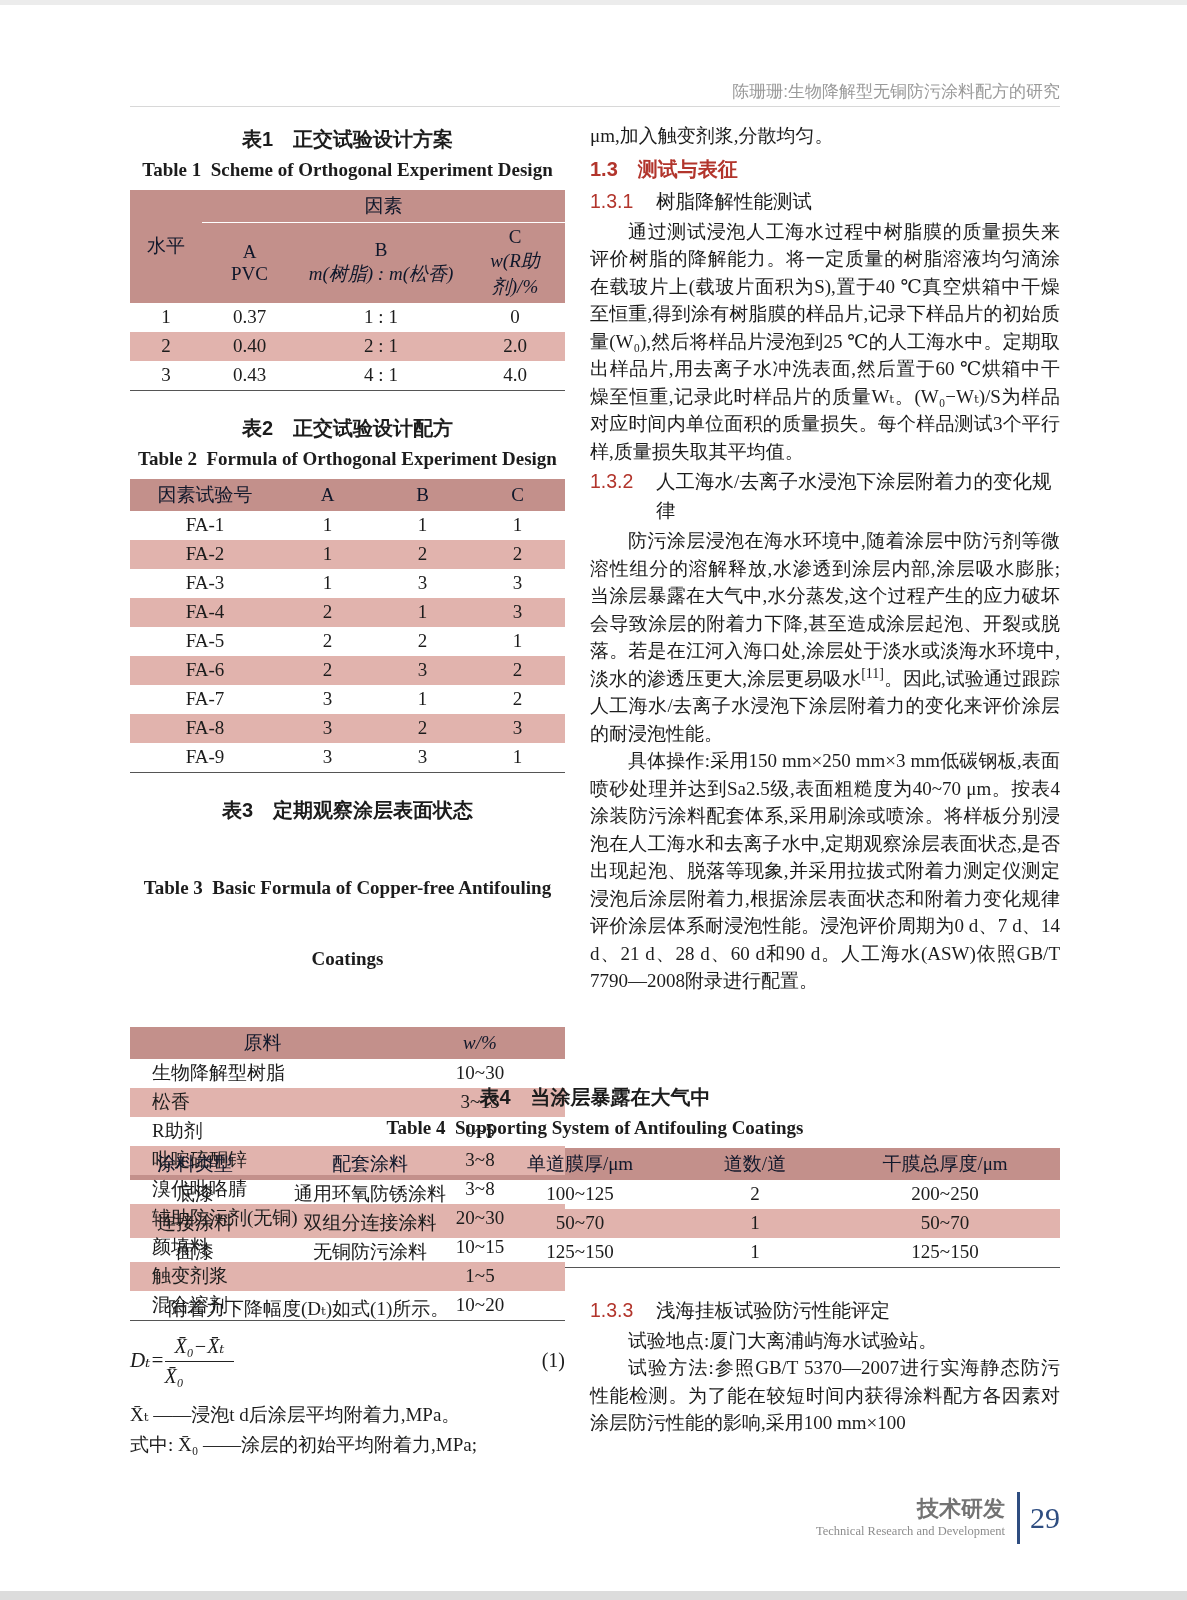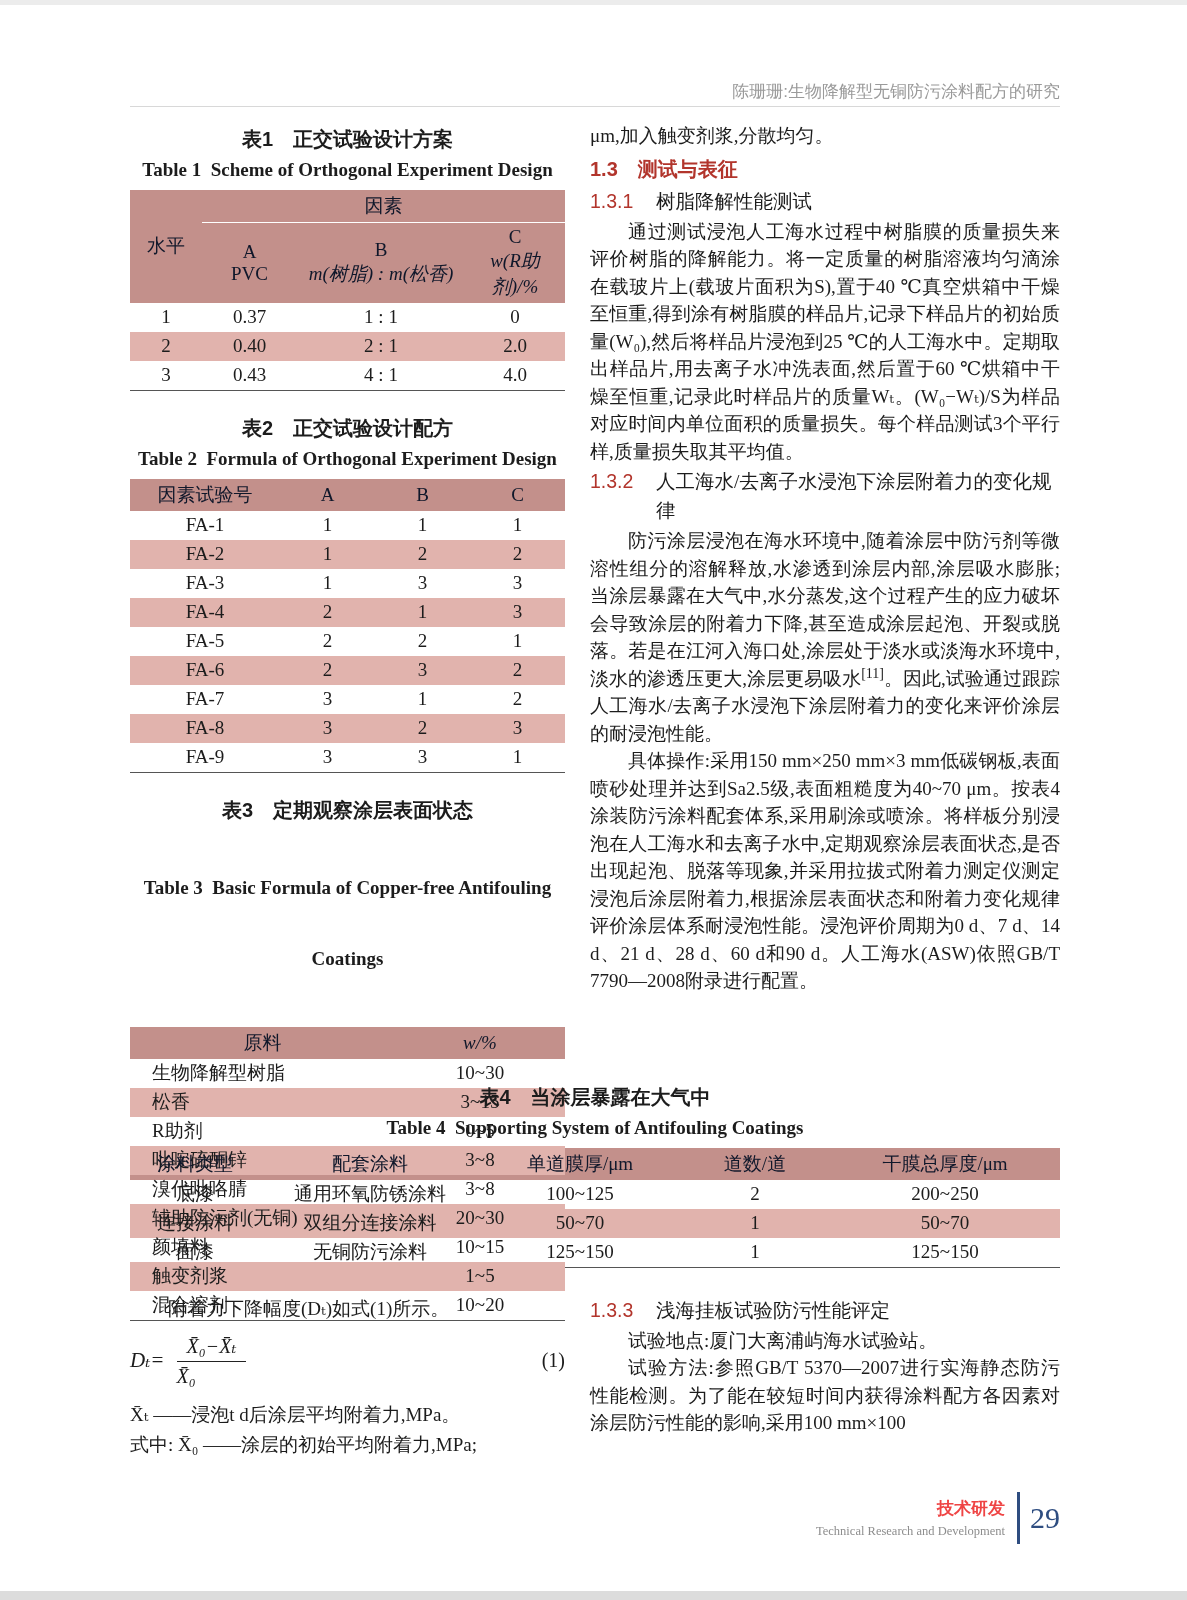--- a/index.html
+++ b/index.html
@@ -67,34 +67,34 @@
   }
   .sec-h3 .secnum{
     flex:none;width:66px;color:var(--red);
     font-family:"Liberation Sans","DejaVu Sans",sans-serif;
   }
   .sec-h3 .sec-h3-title{flex:1;}
   sup{font-size:14px;line-height:0;}
 
   
   .equation{display:flex;align-items:center;margin:10px 0 12px;font-size:21px;}
-  .eq-lhs{font-style:italic;margin-right:12px;}
+  .eq-lhs{font-style:italic;}
   .frac{display:inline-flex;flex-direction:column;text-align:left;font-style:italic;font-size:20px;}
   .frac .fr-num{padding:0 10px 3px;border-bottom:1.5px solid #222;}
   .frac .fr-den{padding-top:3px;}
   .eq-num{margin-left:auto;font-size:20px;}
   .bottom-section{margin-top:26px;}
   .bottom-section .col-left p{line-height:30px;}
 
   
   .footer{position:absolute;top:1492px;right:127px;display:flex;align-items:center;}
   .footer-text{text-align:right;}
   .footer-zh{
     font-family:"Liberation Sans","DejaVu Sans",sans-serif;
-    font-size:17px;font-weight:bold;color:#ef4444;line-height:26px;
+    font-size:22px;font-weight:bold;color:#737373;line-height:26px;
   }
   .footer-en{font-size:12.5px;color:#8d8d8d;line-height:18px;}
   .footer-bar{width:3px;height:52px;background:var(--blue);margin:0 10px 0 12px;}
   .footer-page{font-size:30px;color:var(--blue);}
 </style>
 </head>
 <body>
 
 <div class="page">
   <div class="edge-top"></div>

